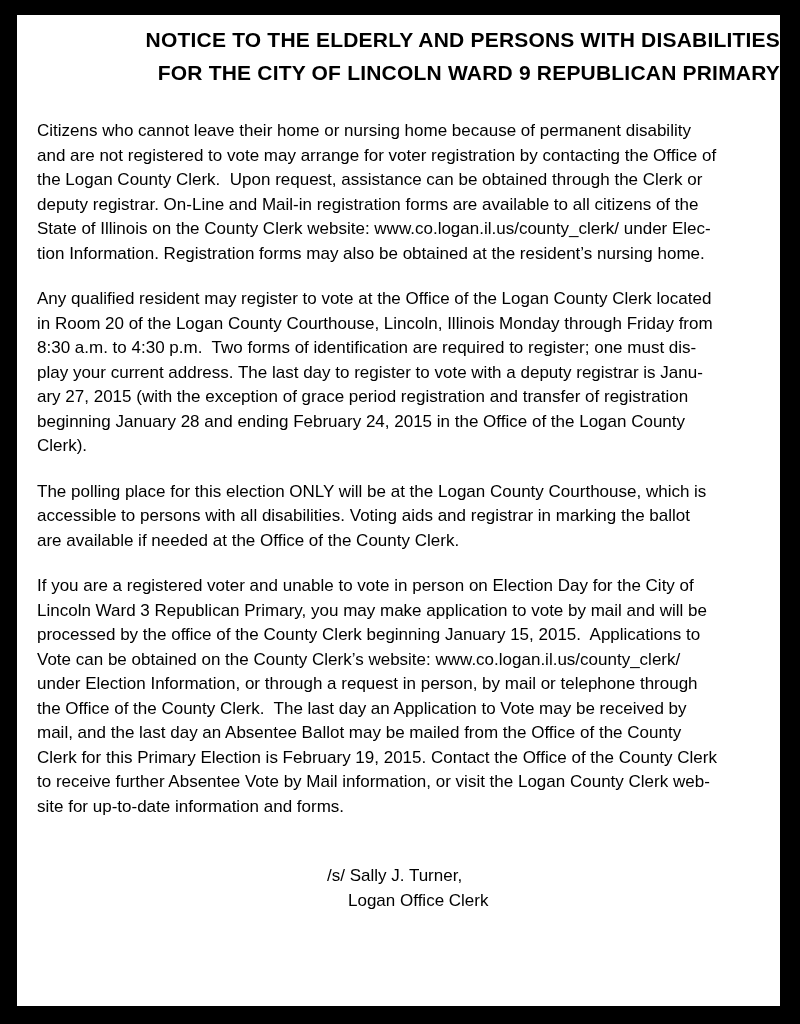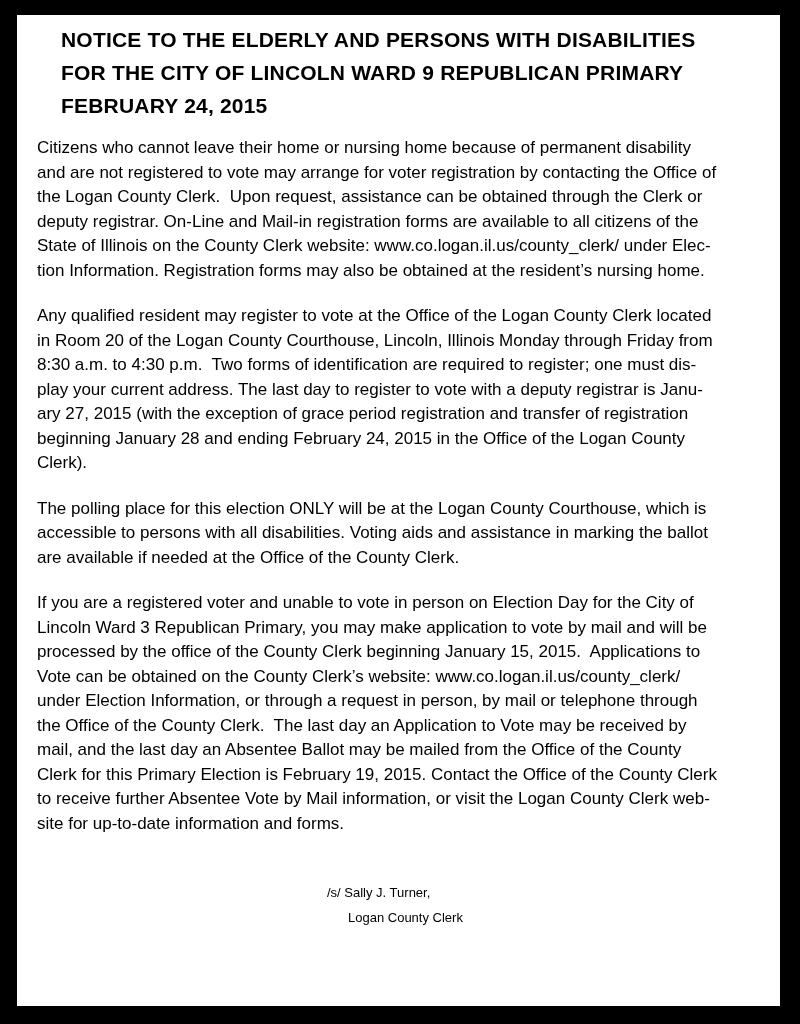--- a/index.html
+++ b/index.html
@@ -18,87 +18,86 @@
     position: absolute;
     left: 17px;
     top: 15px;
     width: 763px;
     height: 991px;
     background: #ffffff;
     color: #000000;
   }
   .title-block {
     padding-top: 8px;
-    text-align: left;
+    text-align: right;
     font-weight: bold;
     font-size: 21px;
     line-height: 33px;
     letter-spacing: 0.2px;
     padding-left: 44px;
   }
   .content {
-    margin-top: 14px;
+    margin-top: 30px;
     padding-left: 20px;
     padding-right: 6px;
     font-size: 17px;
     line-height: 24.5px;
   }
   .para {
     margin: 0 0 21px 0;
     white-space: pre;      
     overflow: visible;
   }
   .signature-block {
     margin-top: 45px;
     margin-left: 290px;
-    font-size: 13px;
+    font-size: 17px;
     line-height: 24.5px;
   }
   .sig-line-2 {
     margin-left: 21px;
   }
 </style>
 </head>
 <body>
 
 <div class="page">
 
   <div class="title-block">
     <div>NOTICE TO THE ELDERLY AND PERSONS WITH DISABILITIES</div>
     <div>FOR THE CITY OF LINCOLN WARD 9 REPUBLICAN PRIMARY</div>
-    <div>FEBRUARY 24, 2015</div>
   </div>
 
   <div class="content">
     <p class="para">Citizens who cannot leave their home or nursing home because of permanent disability
 and are not registered to vote may arrange for voter registration by contacting the Office of
 the Logan County Clerk.  Upon request, assistance can be obtained through the Clerk or
 deputy registrar. On-Line and Mail-in registration forms are available to all citizens of the
 State of Illinois on the County Clerk website: www.co.logan.il.us/county_clerk/ under Elec-
 tion Information. Registration forms may also be obtained at the resident’s nursing home.</p>
     <p class="para">Any qualified resident may register to vote at the Office of the Logan County Clerk located
 in Room 20 of the Logan County Courthouse, Lincoln, Illinois Monday through Friday from
 8:30 a.m. to 4:30 p.m.  Two forms of identification are required to register; one must dis-
 play your current address. The last day to register to vote with a deputy registrar is Janu-
 ary 27, 2015 (with the exception of grace period registration and transfer of registration
 beginning January 28 and ending February 24, 2015 in the Office of the Logan County
 Clerk).</p>
     <p class="para">The polling place for this election ONLY will be at the Logan County Courthouse, which is
-accessible to persons with all disabilities. Voting aids and assistance in marking the ballot
+accessible to persons with all disabilities. Voting aids and registrar in marking the ballot
 are available if needed at the Office of the County Clerk.</p>
     <p class="para">If you are a registered voter and unable to vote in person on Election Day for the City of
 Lincoln Ward 3 Republican Primary, you may make application to vote by mail and will be
 processed by the office of the County Clerk beginning January 15, 2015.  Applications to
 Vote can be obtained on the County Clerk’s website: www.co.logan.il.us/county_clerk/
 under Election Information, or through a request in person, by mail or telephone through
 the Office of the County Clerk.  The last day an Application to Vote may be received by
 mail, and the last day an Absentee Ballot may be mailed from the Office of the County
 Clerk for this Primary Election is February 19, 2015. Contact the Office of the County Clerk
 to receive further Absentee Vote by Mail information, or visit the Logan County Clerk web-
 site for up-to-date information and forms.</p>
 
     <div class="signature-block">
       <div class="sig-line-1">/s/ Sally J. Turner,</div>
-      <div class="sig-line-2">Logan County Clerk</div>
+      <div class="sig-line-2">Logan Office Clerk</div>
     </div>
   </div>
 
 </div>
 
 </body></html>

